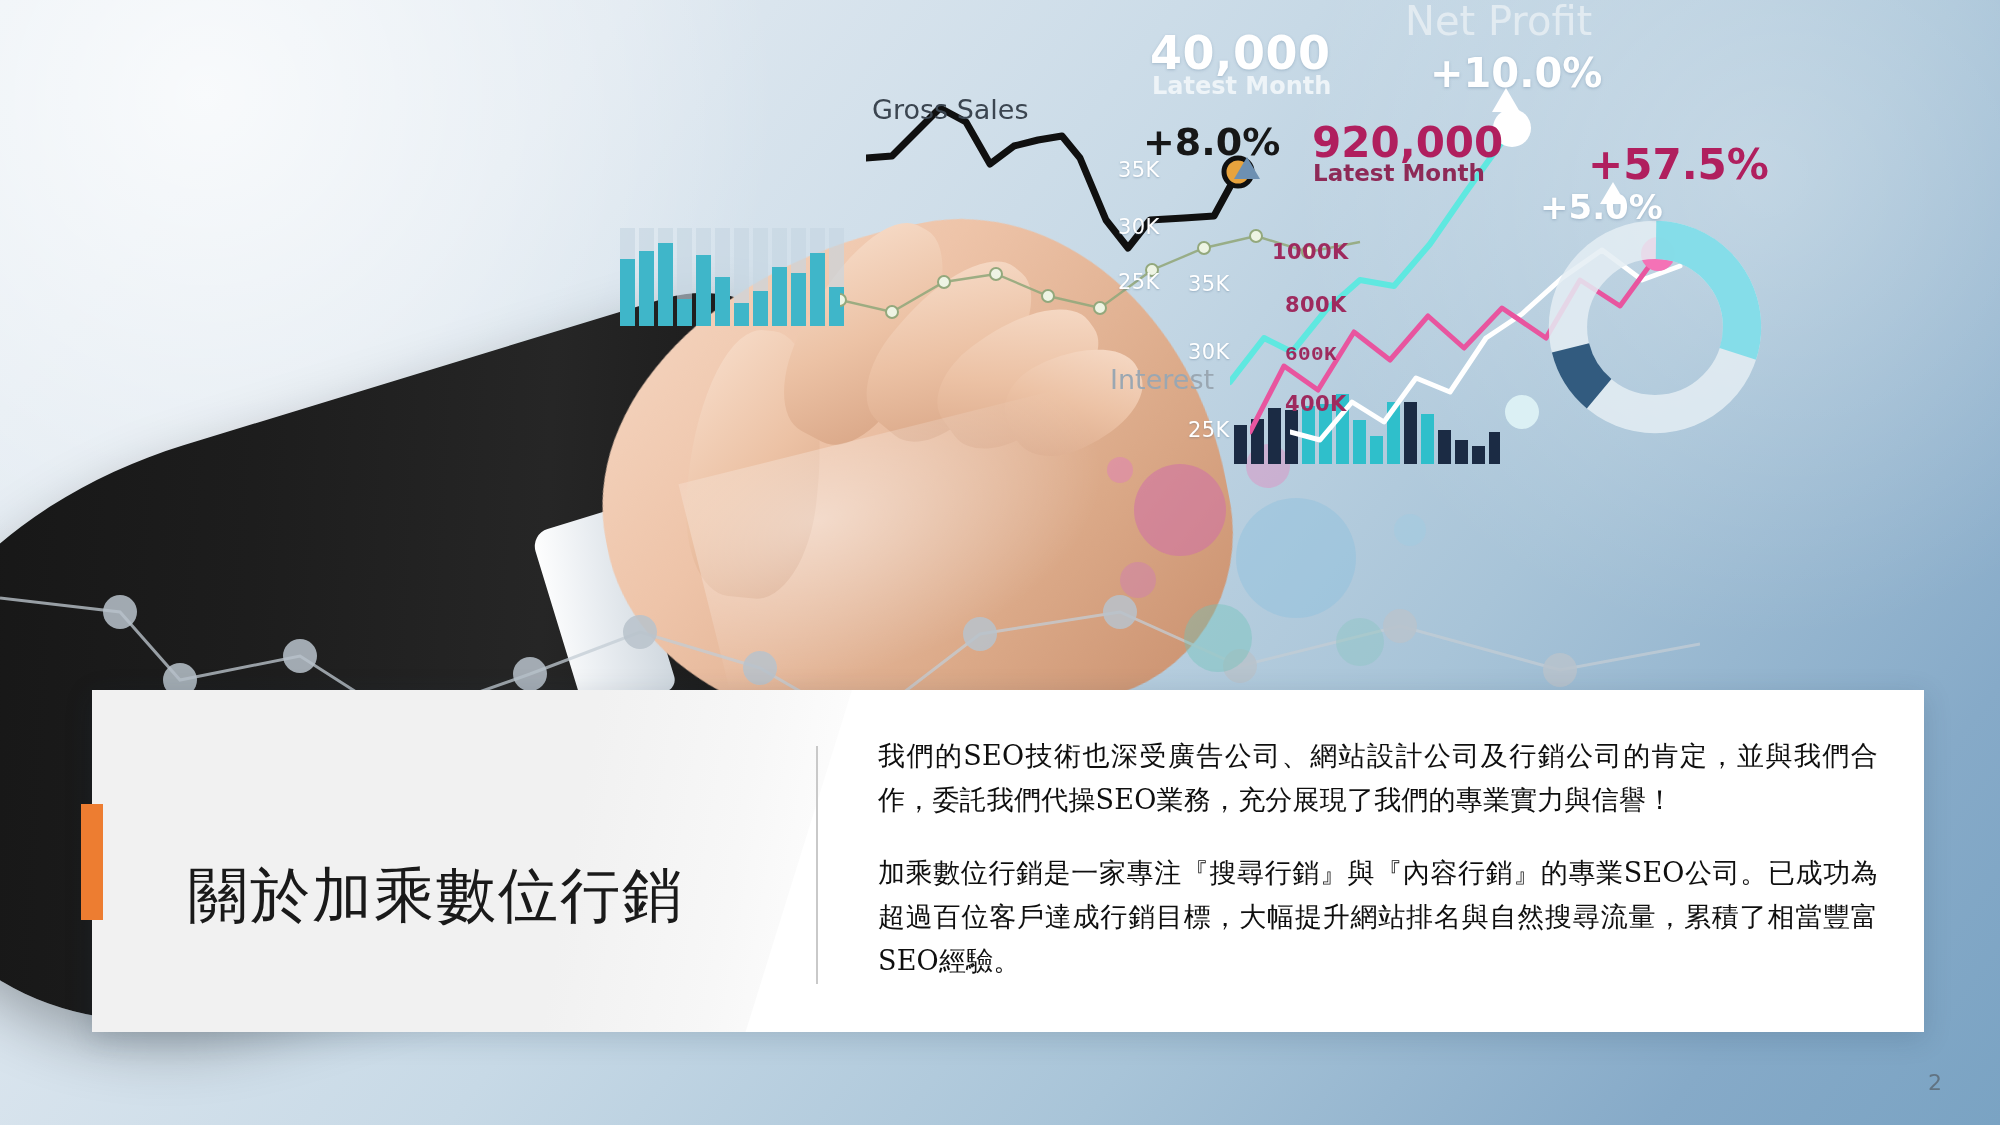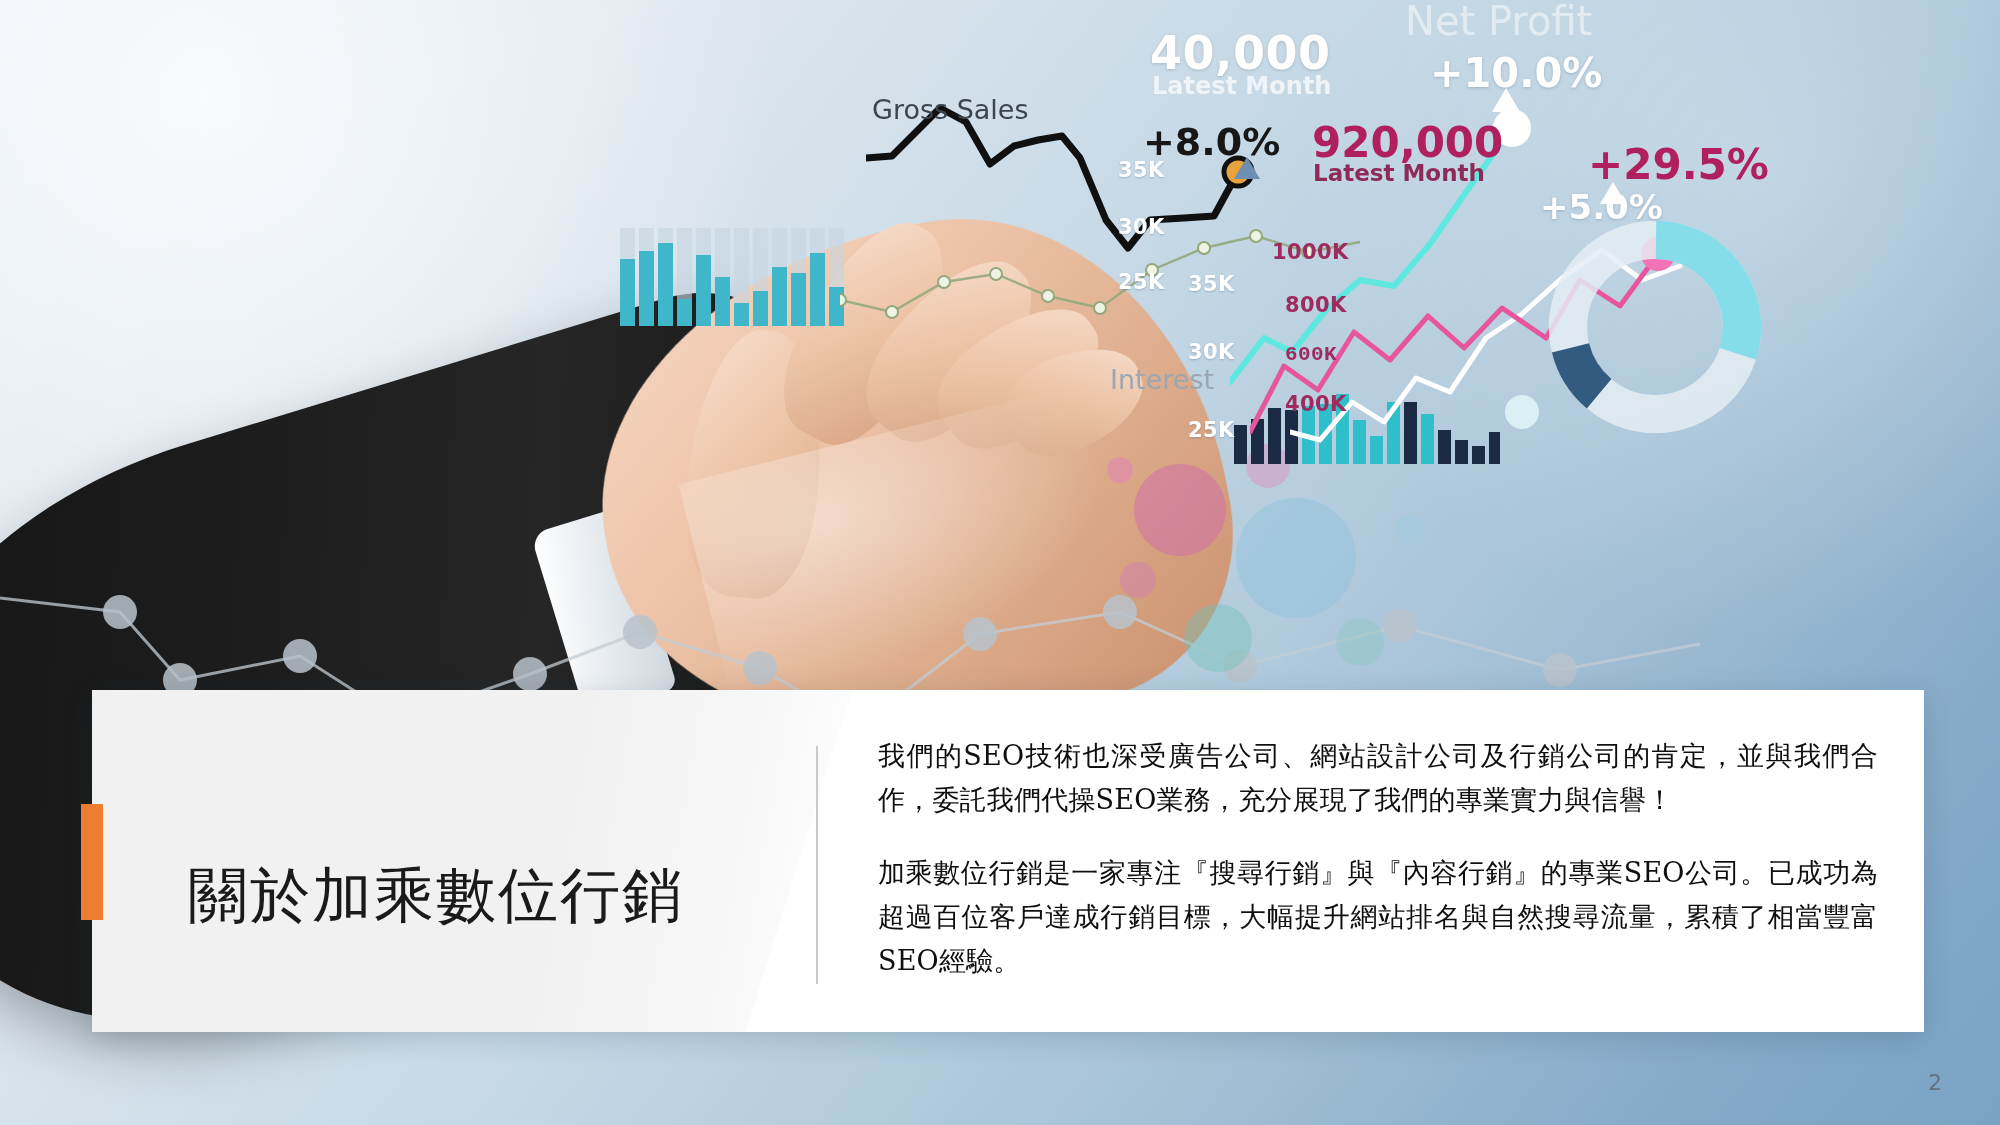--- a/index.html
+++ b/index.html
@@ -70,21 +70,21 @@
 
   
   .info{position:absolute;inset:0;}
   .lbl{position:absolute;white-space:nowrap;font-family:"DejaVu Sans", sans-serif;}
 
   .big-white{color:#ffffff;font-weight:700;letter-spacing:.5px;
              text-shadow:0 1px 3px rgba(90,120,150,.35);}
   .sub-white{color:#eef4f8;font-weight:600;}
   .big-mag{color:#b01f5e;font-weight:800;}
   .sub-mag{color:#8e2a57;font-weight:700;}
-  .axis-w{color:#ffffff;font-weight:700;font-size:21px;letter-spacing:.4px;
+  .axis-w{color:#ffffff;font-weight:400;font-size:21px;letter-spacing:.4px;
           text-shadow:0 1px 2px rgba(70,100,130,.35);}
   .axis-m{color:#9e2a5e;font-weight:800;font-size:21px;letter-spacing:.4px;}
   .ghost{color:#e8eff4;font-weight:400;opacity:.85;}
   .dark-lbl{color:#3b4550;font-weight:500;}
   .gray-lbl{color:#9aa7b2;font-weight:400;}
   .pct-black{color:#171717;font-weight:800;}
   .pct-white{color:#ffffff;font-weight:800;text-shadow:0 1px 3px rgba(80,110,140,.35);}
 
   
   .card{
@@ -285,21 +285,21 @@
     <div class="lbl big-white" style="left:1150px;top:26px;font-size:46px;">40,000</div>
     <div class="lbl sub-white" style="left:1152px;top:72px;font-size:24px;">Latest Month</div>
 
     <div class="lbl pct-black" style="left:1143px;top:120px;font-size:38px;">+8.0%</div>
 
     <div class="lbl pct-white" style="left:1430px;top:50px;font-size:40px;">+10.0%</div>
 
     <div class="lbl big-mag" style="left:1312px;top:118px;font-size:42px;">920,000</div>
     <div class="lbl sub-mag" style="left:1313px;top:160px;font-size:23px;">Latest Month</div>
 
-    <div class="lbl big-mag" style="left:1588px;top:140px;font-size:42px;">+29.5%</div>
+    <div class="lbl big-mag" style="left:1588px;top:140px;font-size:42px;">+57.5%</div>
 
     <div class="lbl pct-white" style="left:1540px;top:187px;font-size:34px;">+5.0%</div>
 
     <div class="lbl axis-w" style="left:1118px;top:158px;">35K</div>
     <div class="lbl axis-w" style="left:1118px;top:215px;">30K</div>
     <div class="lbl axis-w" style="left:1118px;top:270px;">25K</div>
     <div class="lbl axis-w" style="left:1188px;top:272px;">35K</div>
     <div class="lbl axis-w" style="left:1188px;top:340px;">30K</div>
     <div class="lbl axis-w" style="left:1188px;top:418px;">25K</div>
 

